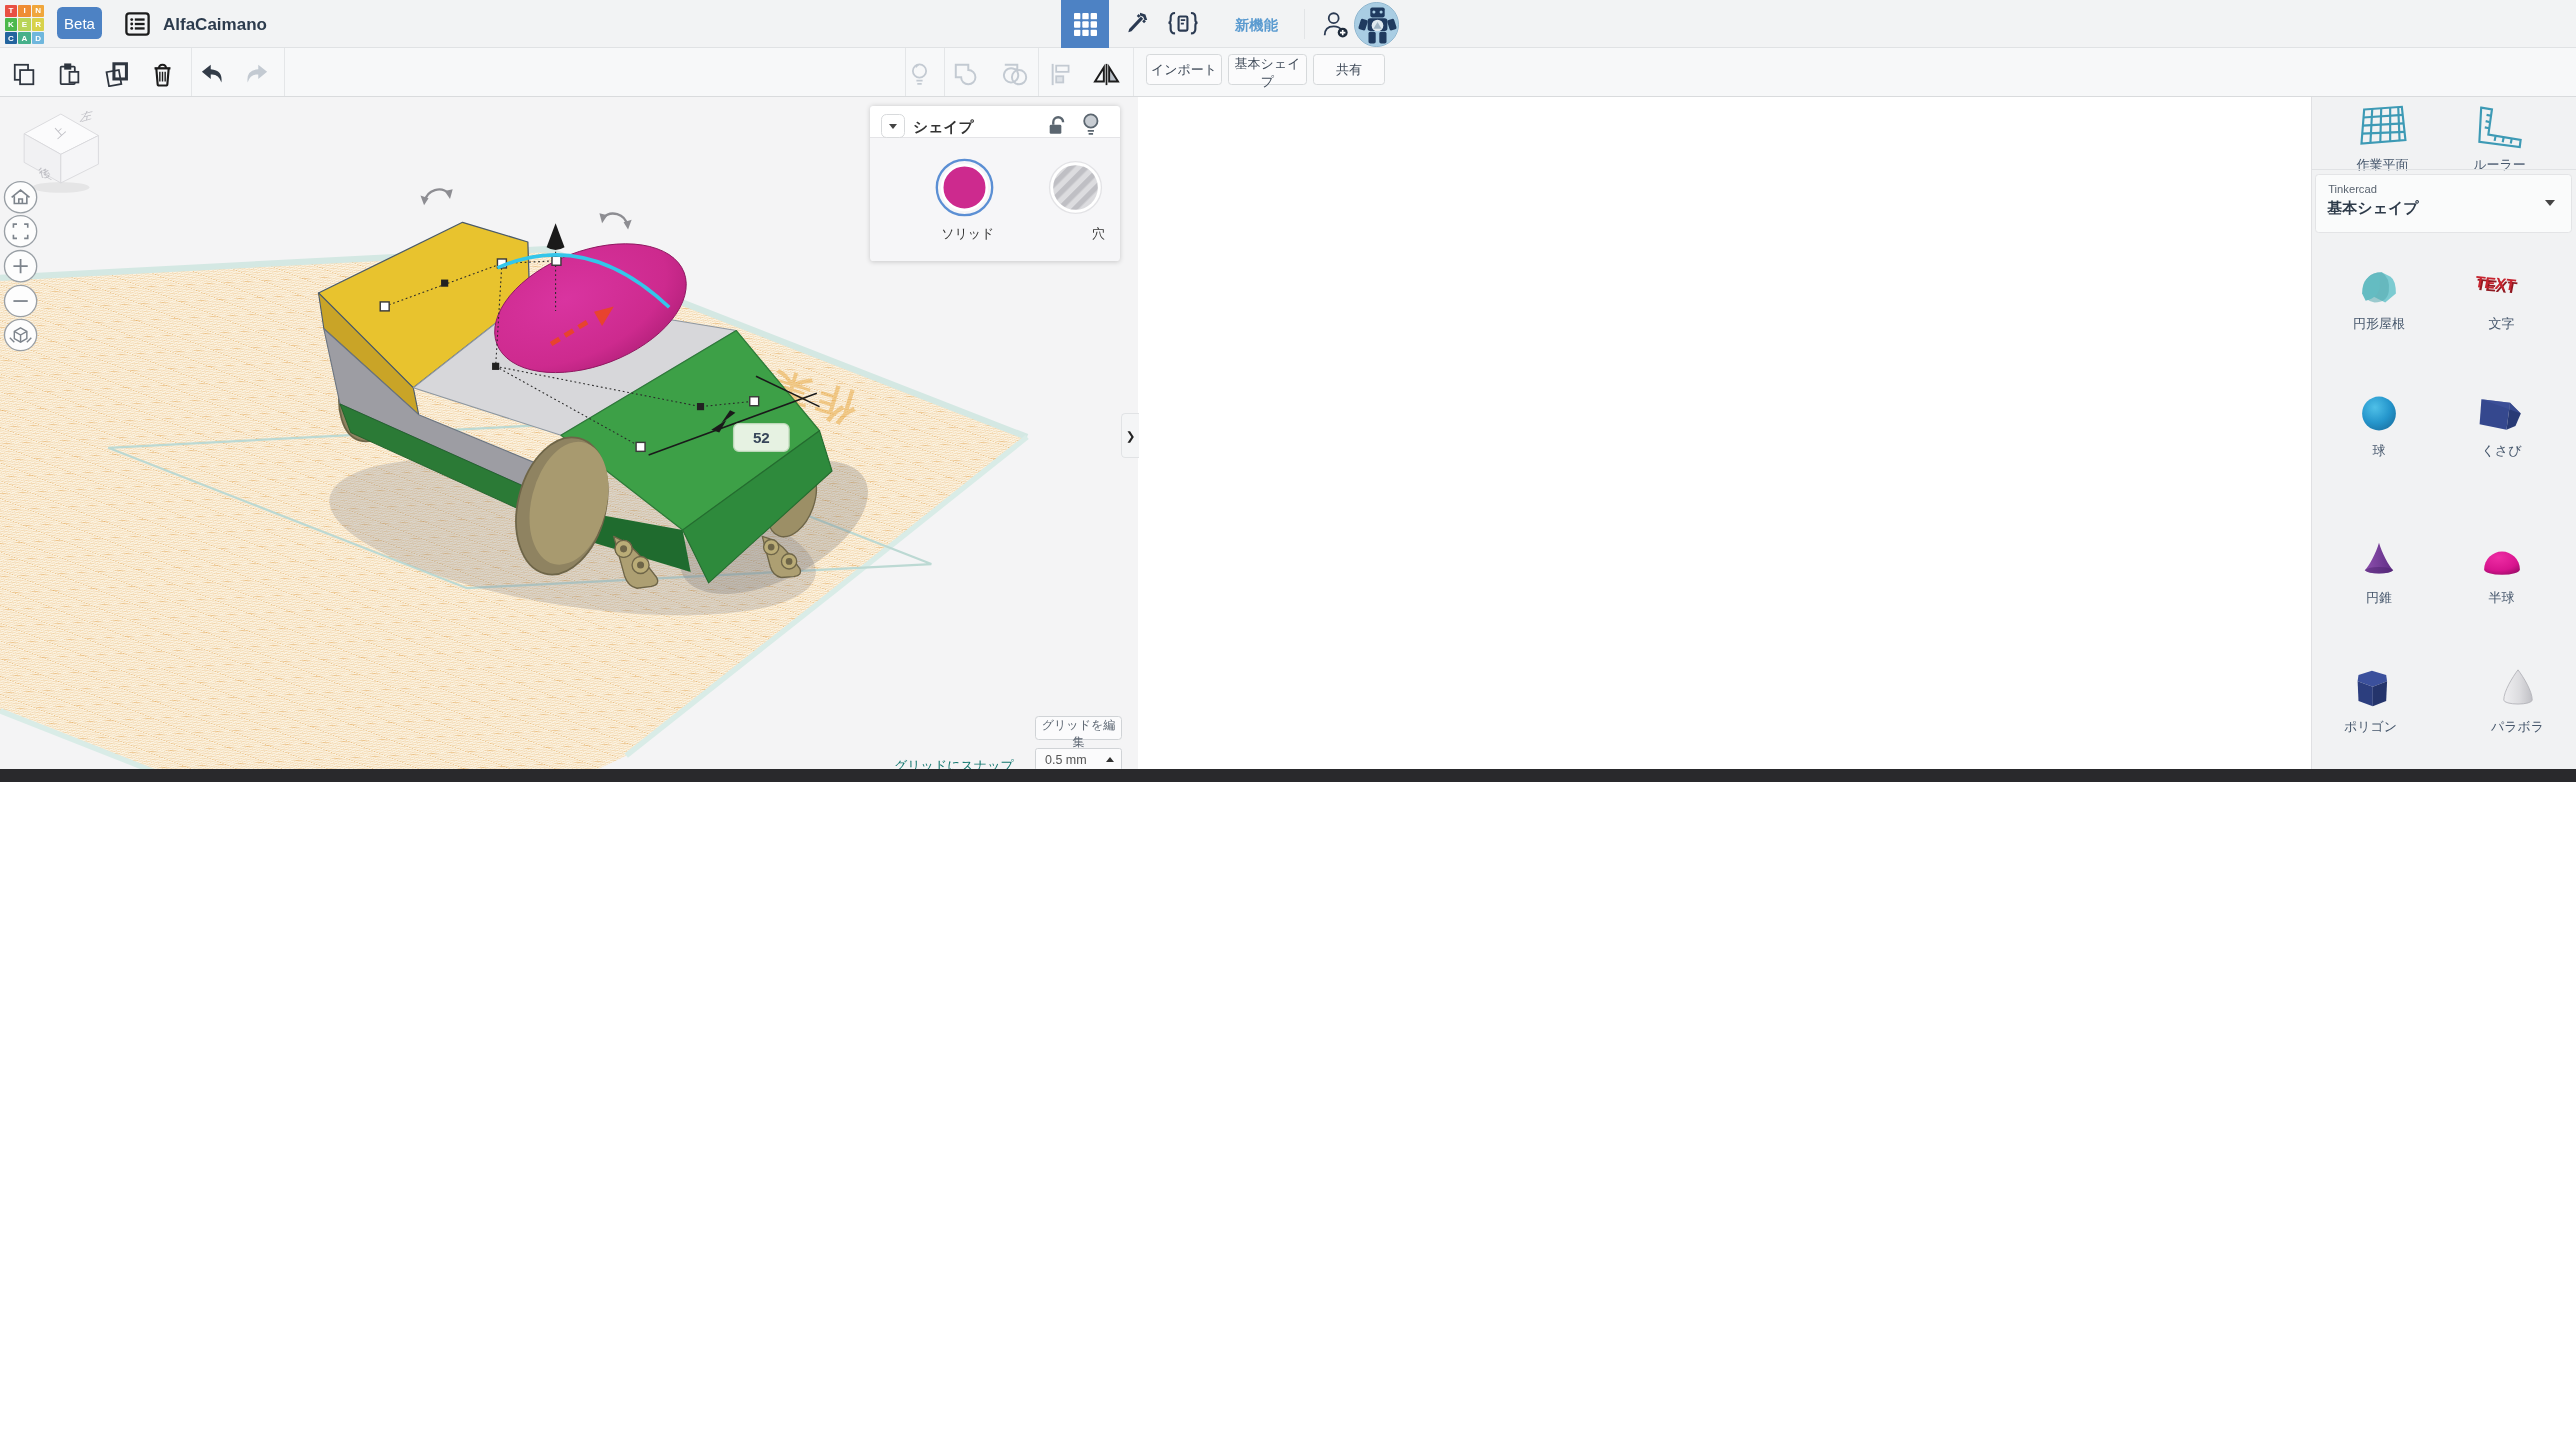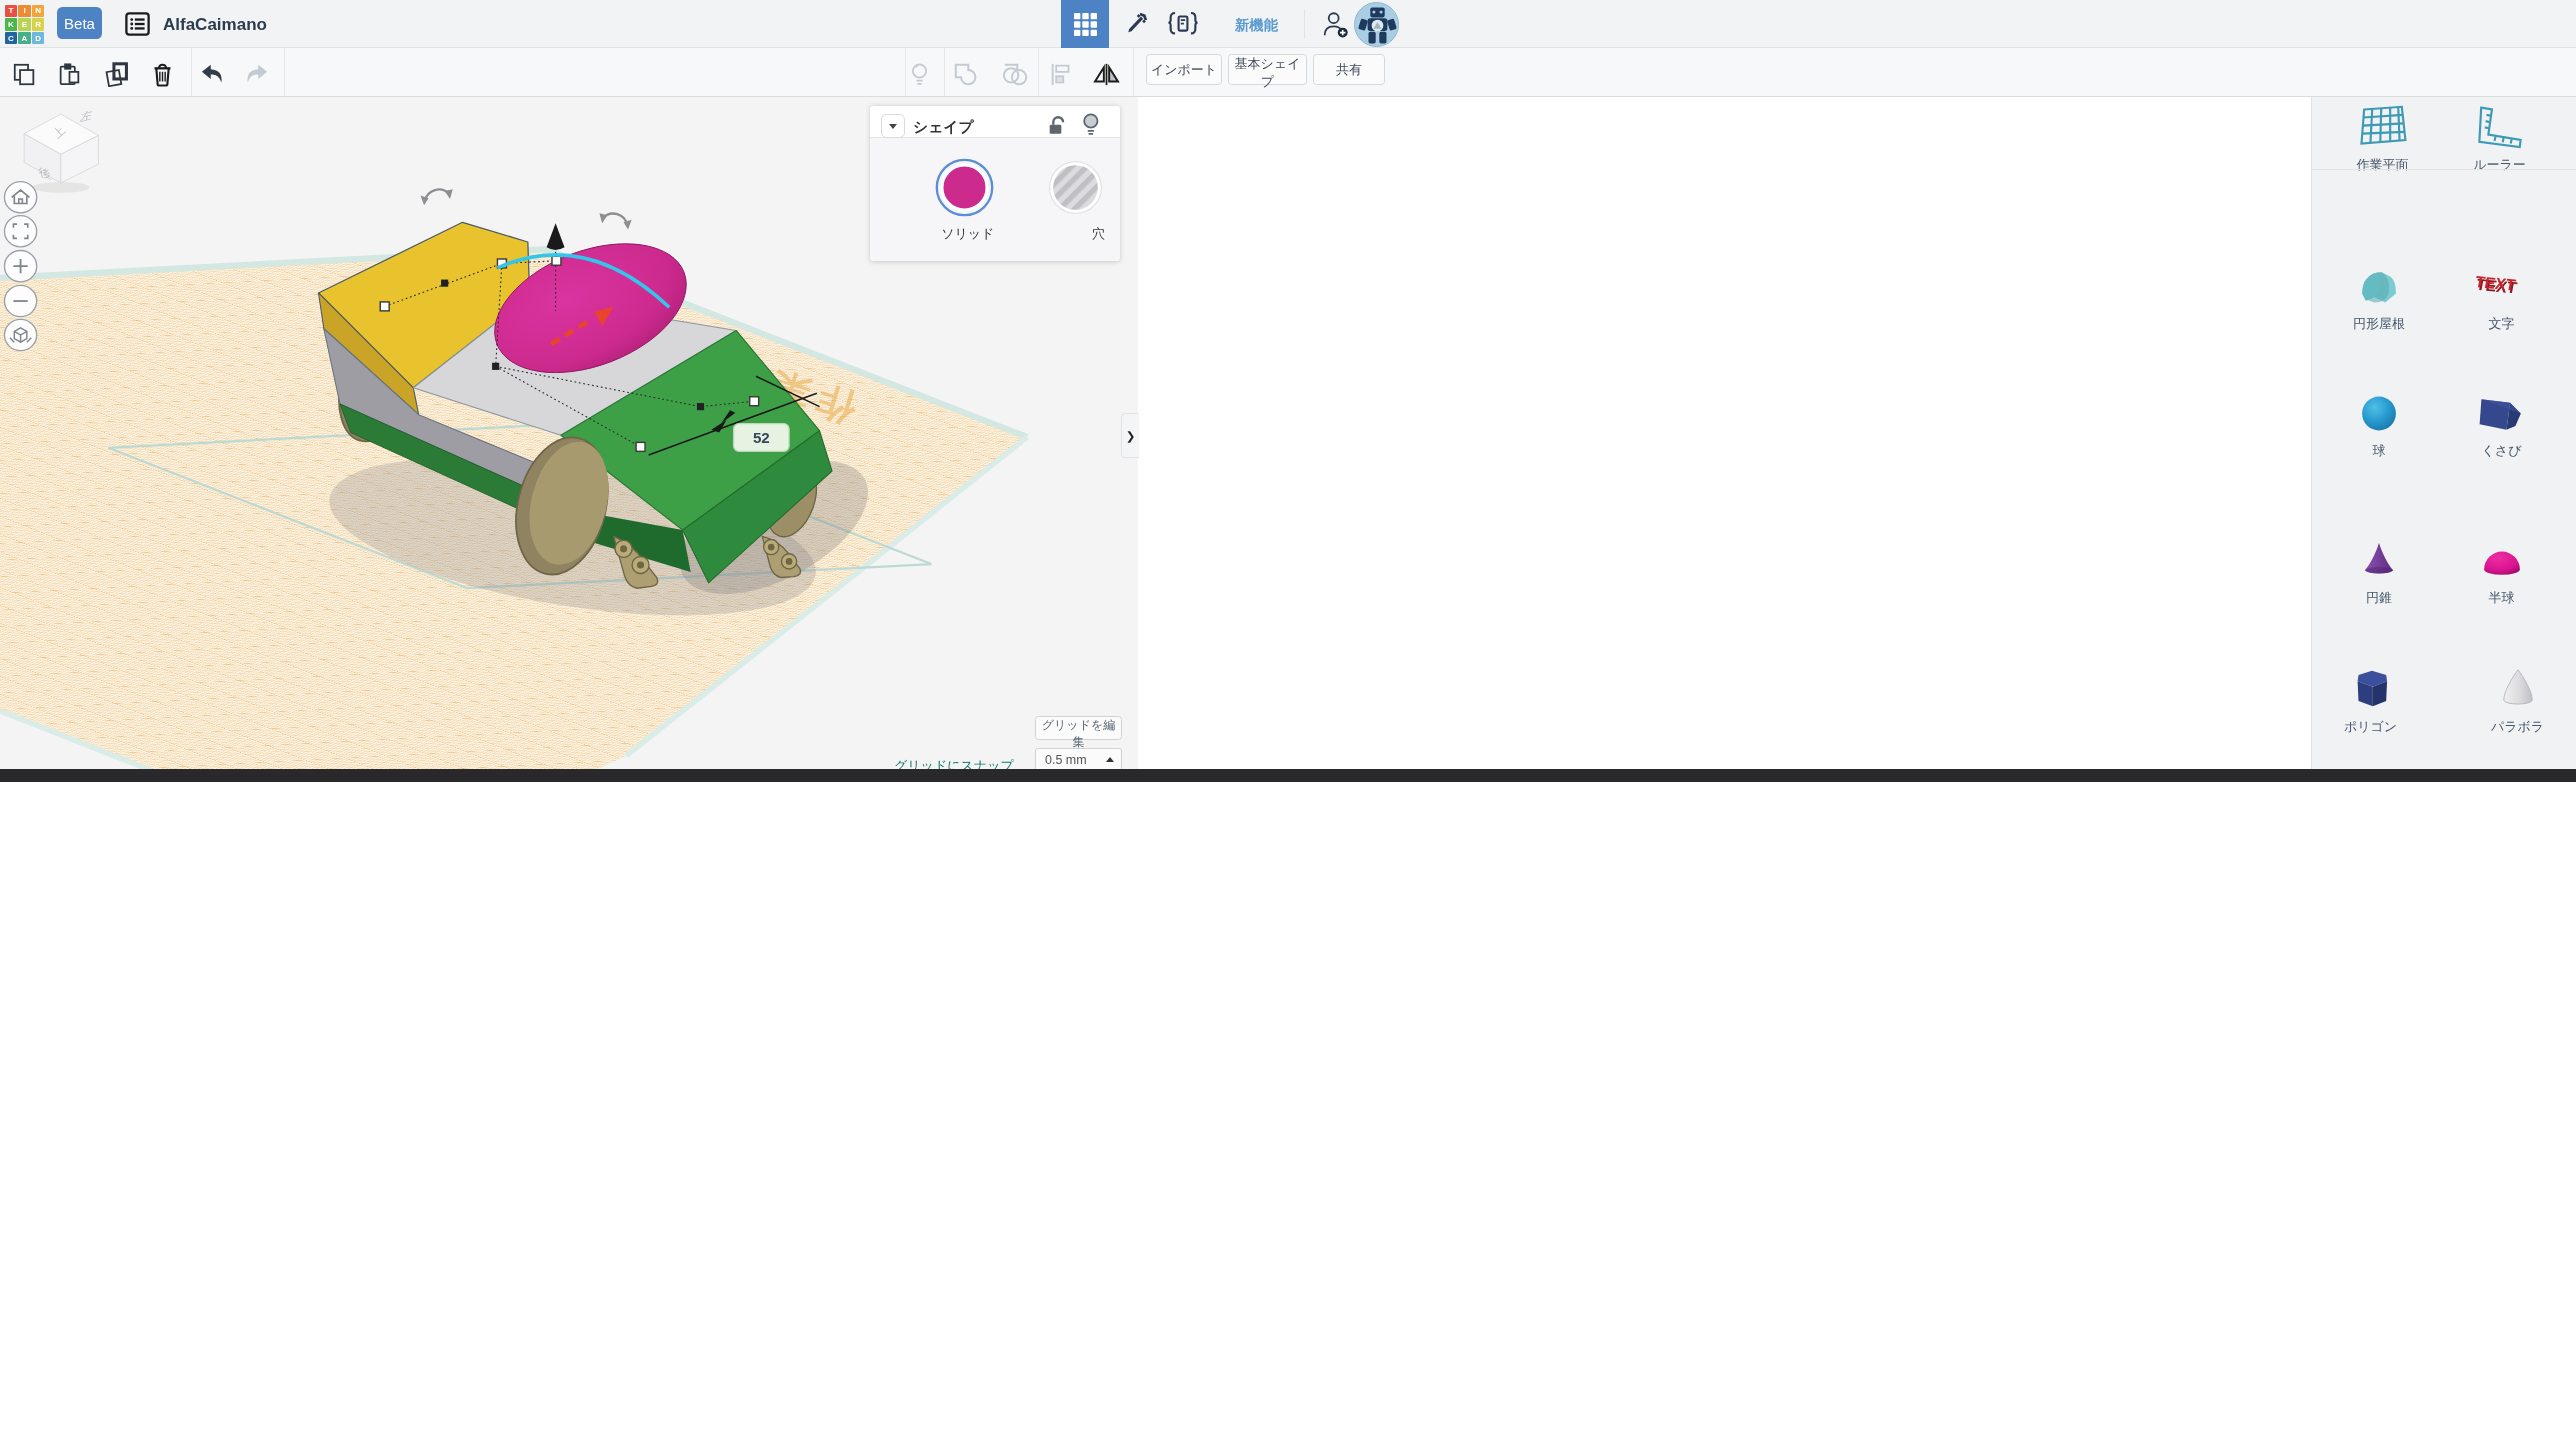--- a/index.html
+++ b/index.html
@@ -508,20 +508,25 @@
   </div>
   <div class="sb-tool" style="left:134px;top:7.2px">
     <svg width="52" height="45" viewBox="0 0 58 50" fill="none" stroke="#3d9ab5" stroke-width="2.4">
       <polygon points="8,4 20,6 16,34 52,40 51,48 6,42"></polygon>
       <path d="M14 12 l5 1 M13 19 l4 1 M12 26 l5 1 M24 36 l-1 5 M33 37.5 l-1 5 M42 39 l-1 5"></path>
     </svg>
     <div class="lbl">ルーラー</div>
   </div>
   <div id="sb-divider"></div>
 
+  <div id="lib-card">
+    <div class="brand">Tinkercad</div>
+    <div class="name">基本シェイプ</div>
+    <span class="tri-down"></span>
+  </div>
 
   <div class="shape-cell" style="left:13.4px;top:168px">
     <svg width="48" height="43" viewBox="0 0 54 48">
       <path d="M10 30 Q10 8 30 8 L40 13 Q46 17 46 32 L34 42 Z" fill="#7ccbd1"></path>
       <path d="M10 30 Q10 8 30 8 Q40 14 38 30 Q36 42 22 42 Q10 40 10 30 Z" fill="#53a9af" opacity="0.55"></path>
       <path d="M8 32 Q8 10 28 10 L28 22 Q28 36 12 40 Z" fill="#64bcc2"></path>
     </svg>
     <div class="lbl">円形屋根</div>
   </div>
   <div class="shape-cell" style="left:136px;top:168px">

